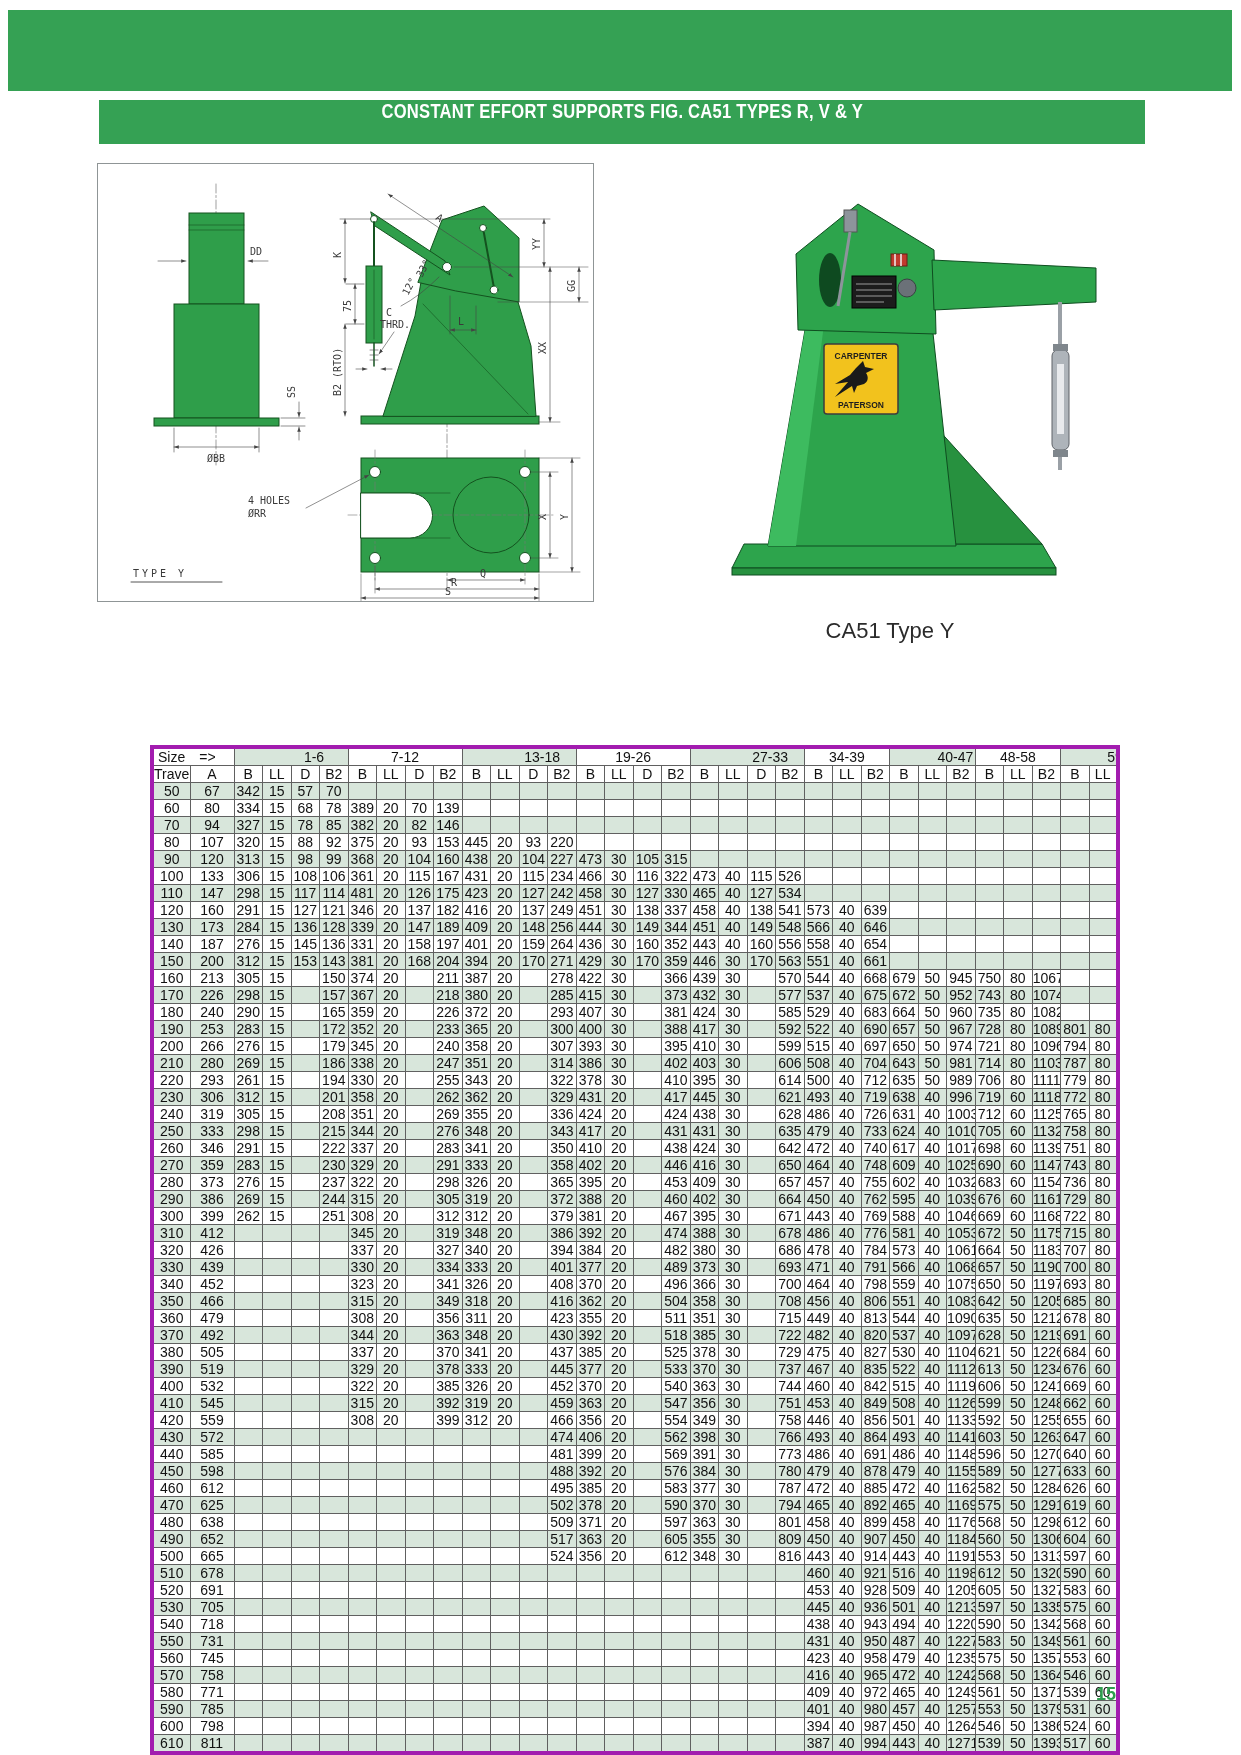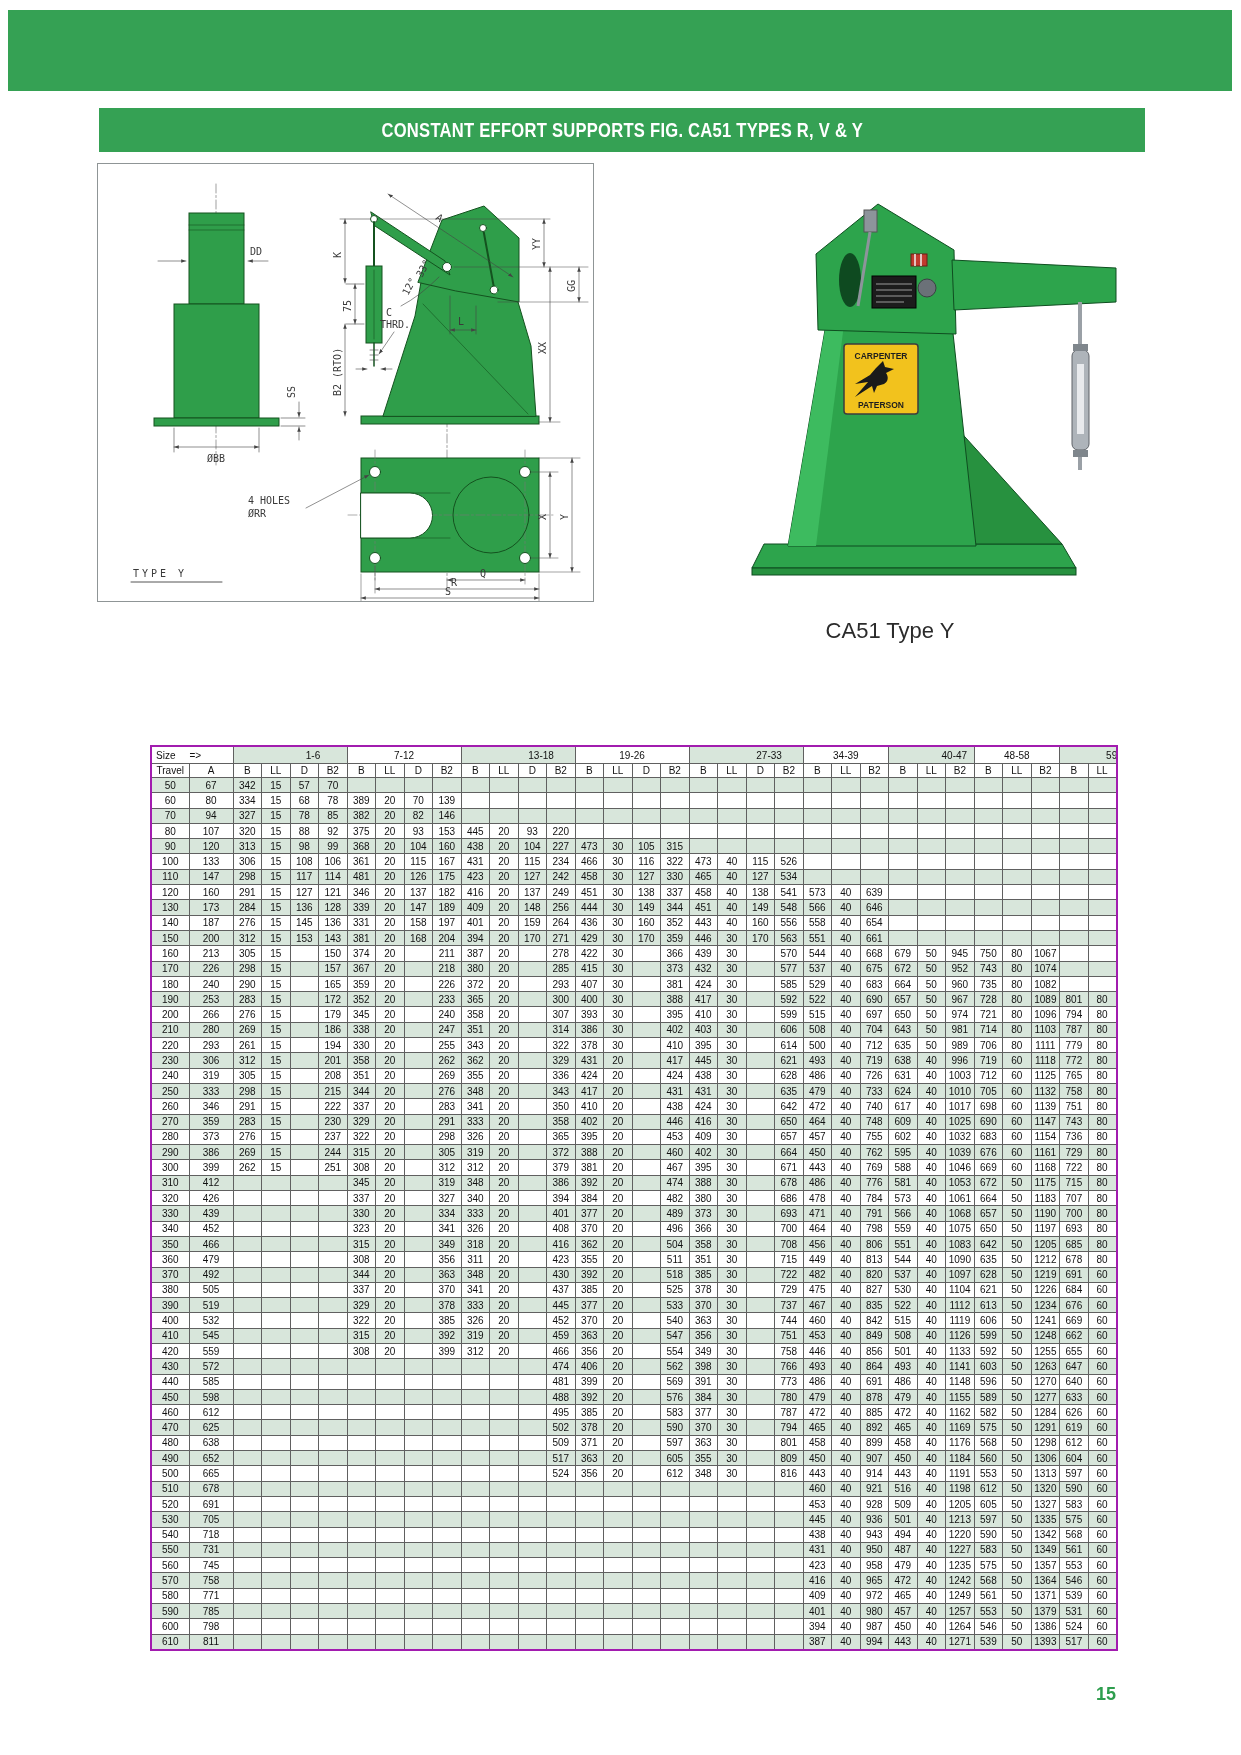--- a/index.html
+++ b/index.html
@@ -1,30 +1,30 @@
 <!DOCTYPE html>
 <html><head>
 <meta charset="utf-8">
 <style>
   html,body{margin:0;padding:0;}
   body{position:relative;width:1241px;height:1755px;background:#ffffff;
        font-family:"Liberation Sans",sans-serif;overflow:hidden;}
   .topbar{position:absolute;left:8px;top:10px;width:1224px;height:81px;background:#35a154;}
-  .banner{position:absolute;left:99px;top:108px;width:1046px;height:44px;background:#35a154;
-          display:flex;align-items:center;justify-content:center;}
+  .banner{position:absolute;left:99px;top:100px;width:1046px;height:44px;background:#35a154;
+          display:flex;align-items:flex-start;justify-content:center;}
   .banner span{color:#fff;font-weight:bold;font-size:19.5px;letter-spacing:.3px;
                transform:scaleX(.85);white-space:nowrap;}
   .drawbox{position:absolute;left:97px;top:163px;width:495px;height:437px;border:1px solid #8f9596;
            background:#fff;}
-  .photo{position:absolute;left:664px;top:168px;width:460px;height:452px;text-align:center;}
+  .photo{position:absolute;left:644px;top:168px;width:460px;height:452px;text-align:center;}
   .caption{position:absolute;left:660px;top:618px;width:460px;text-align:center;
            font-size:22px;color:#2b2b2b;}
   .tablewrap{position:absolute;left:150px;top:745px;}
-  table{border-collapse:collapse;table-layout:fixed;width:966px;font-size:10px;color:#111;
-        border:2px solid #a21caf;}
+  table{border-collapse:collapse;table-layout:fixed;width:966px;font-size:14px;color:#111;
+        border:4px solid #a21caf;}
   th,td{border:1px solid #606060;padding:0;text-align:center;font-weight:normal;
         overflow:hidden;white-space:nowrap;}
   thead tr.h1 th{height:16px;}
   thead tr.h2 th{height:13px;}
   tbody td{height:14.3px;}
   .shade{background:#d8e6db;padding-left:46px;}
   .size-cell{text-align:left;padding-left:4px;}
   .size-cell .arrow{margin-left:14px;}
   .pageno{position:absolute;left:1040px;top:1684px;width:76px;text-align:right;
           font-size:18px;font-weight:bold;color:#2e9e4e;}

